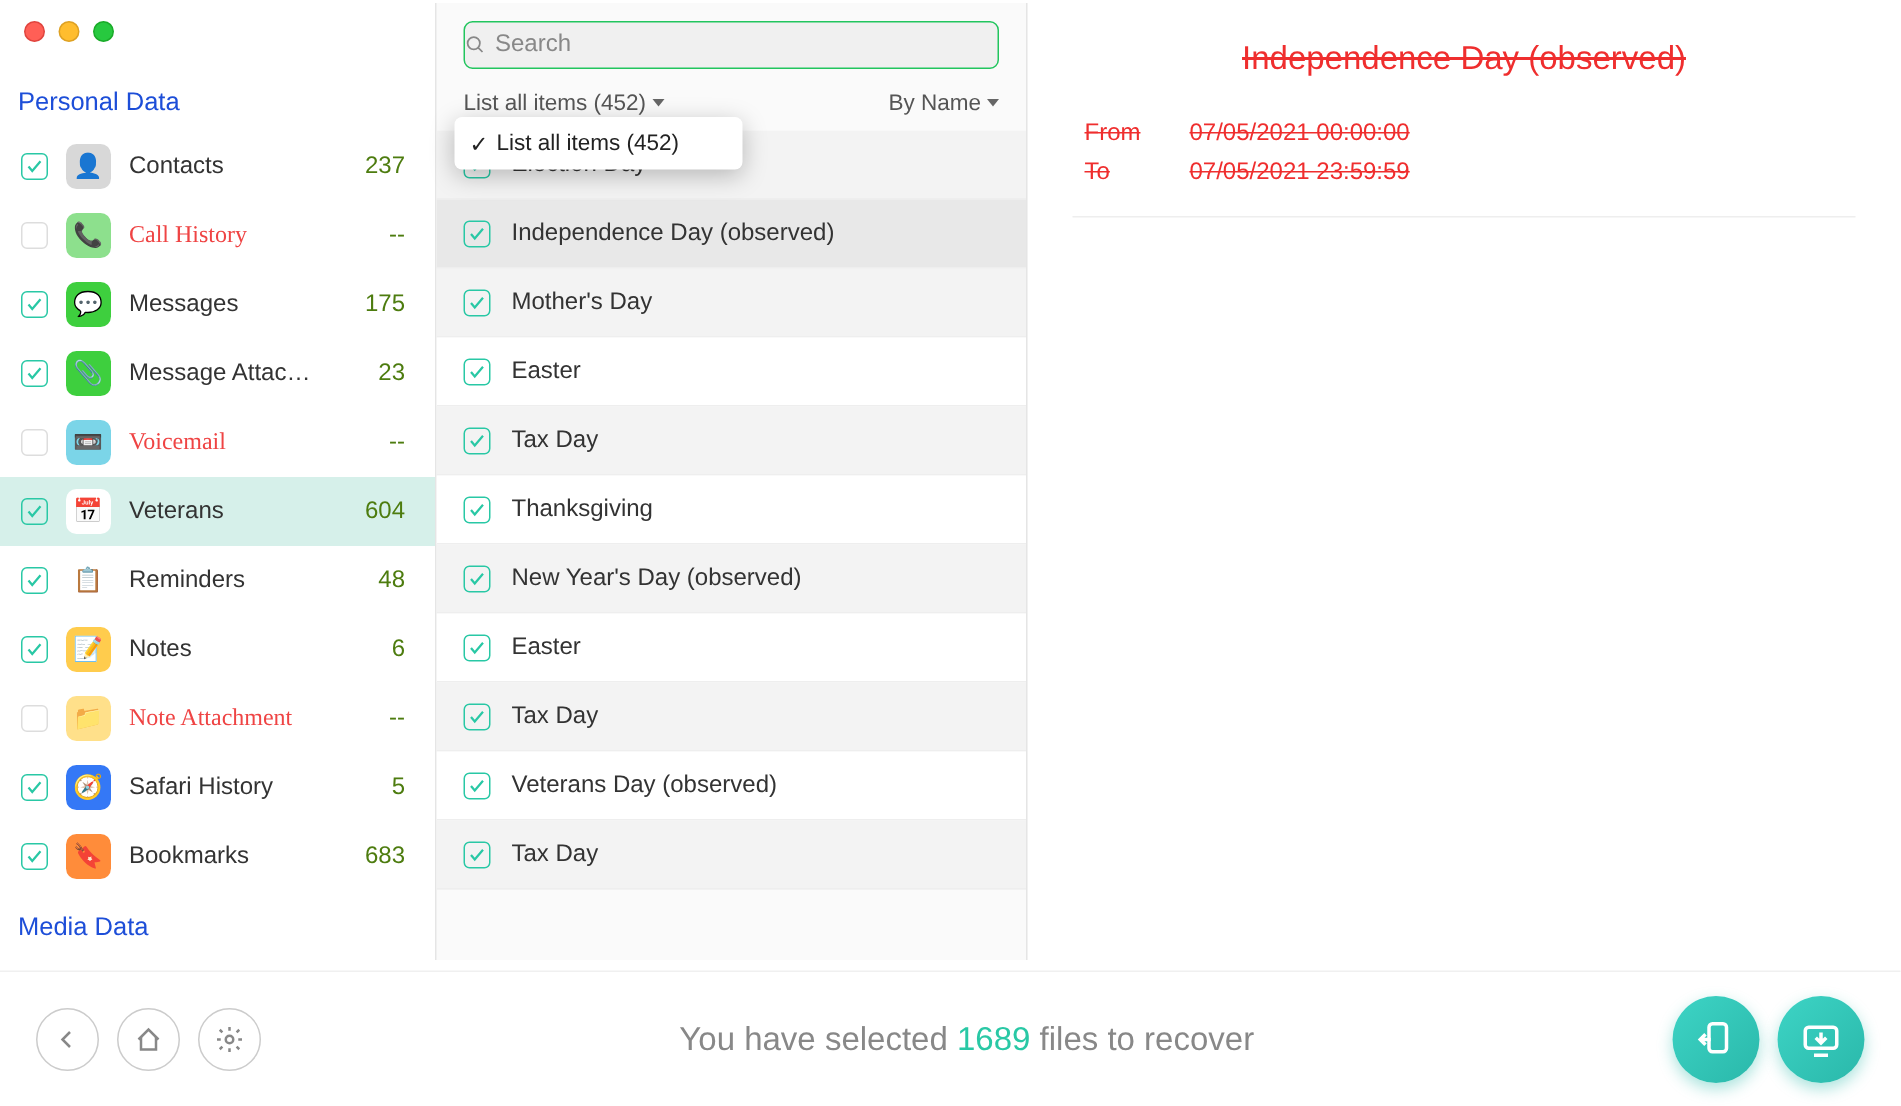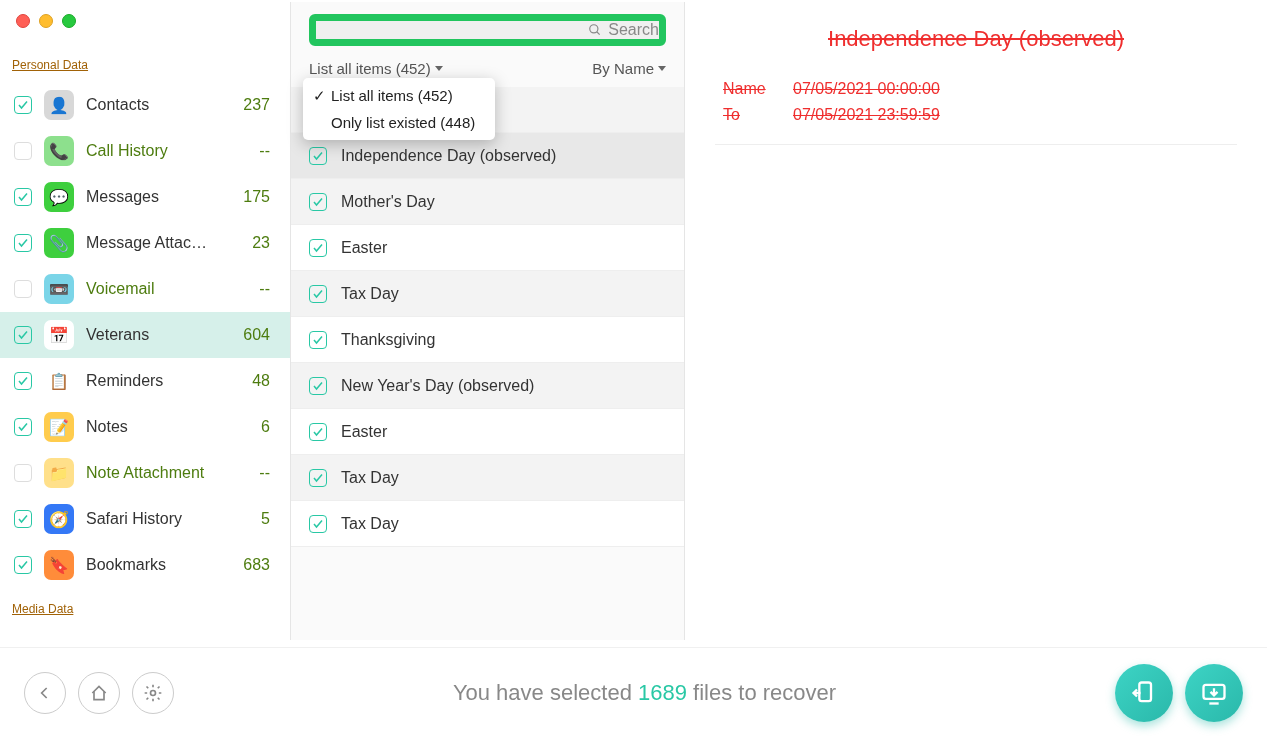--- a/index.html
+++ b/index.html
@@ -8,35 +8,35 @@
 .window-controls { position: absolute; top: 14px; left: 16px; display: flex; gap: 9px; }
 .window-dot { width: 14px; height: 14px; border-radius: 50%; }
 .window-dot.red { background: #ff5f56; border: 0.5px solid #e0443e; }
 .window-dot.yellow { background: #ffbd2e; border: 0.5px solid #dea123; }
 .window-dot.green { background: #27c93f; border: 0.5px solid #1aab29; }
 
 .main { display: flex; height: 640px; padding-top: 2px; }
 
 
 .sidebar { width: 290px; padding-top: 50px; overflow: hidden; }
-.section-header { color: #a16207; font-size: 12px; padding: 6px 12px 10px 12px; text-decoration: underline; }
+.section-header { color: #1d4ed8; font-size: 17px; padding: 6px 12px 10px 12px; }
 .sidebar-item { display: flex; align-items: center; padding: 8px 14px; gap: 12px; height: 46px; }
 .sidebar-item.active { background: #d6f0ea; }
 .chk { width: 18px; height: 18px; border: 1.5px solid #29c8a5; border-radius: 4px; display: flex; align-items: center; justify-content: center; flex-shrink: 0; }
 .chk.off { border-color: #ddd; }
 .chk svg { width: 12px; height: 12px; stroke: #29c8a5; stroke-width: 3; fill: none; }
 .icon-box { width: 30px; height: 30px; border-radius: 7px; display: flex; align-items: center; justify-content: center; color: #fff; font-size: 16px; flex-shrink: 0; }
 .item-label { color: #333; font-size: 16px; flex: 1; white-space: nowrap; overflow: hidden; text-overflow: ellipsis; }
-.item-label.dis { color: #4d7c0f; }
+.item-label.dis { color: #ef4444; font-family: Liberation Serif, serif; }
 .item-count { color: #4d7c0f; font-size: 16px; padding-right: 6px; }
 
 
 .middle { width: 395px; border-left: 1px solid #e5e5e5; border-right: 1px solid #e5e5e5; display: flex; flex-direction: column; background: #fafafa; position: relative; }
 .search-wrapper { padding: 12px 18px 8px; }
-.search { width: 100%; height: 32px; border: 7px solid #22c55e; border-radius: 6px; background: #f0f0f0; display: flex; align-items: center; justify-content: flex-end; gap: 6px; color: #888; }
+.search { width: 100%; height: 32px; border: 1px solid #22c55e; border-radius: 6px; background: #f0f0f0; display: flex; align-items: center; justify-content: flex-start; gap: 6px; color: #888; }
 .filter-bar { display: flex; justify-content: space-between; padding: 6px 18px 10px; color: #555; font-size: 15px; }
 .filter-left, .filter-right { display: flex; align-items: center; gap: 4px; cursor: default; }
 
 .dropdown { position: absolute; top: 76px; left: 12px; width: 192px; background: #fff; border-radius: 5px; box-shadow: 0 4px 16px rgba(0,0,0,0.25); padding: 4px 0; z-index: 10; }
 .dropdown-item { padding: 5px 12px 5px 28px; font-size: 15px; color: #222; position: relative; }
 .dropdown-item.sel::before { content: "✓"; position: absolute; left: 10px; }
 
 .list { flex: 1; overflow: hidden; }
 .list-item { display: flex; align-items: center; gap: 14px; height: 46px; padding: 0 18px; border-bottom: 1px solid #eee; }
 .list-item:nth-child(odd) { background: #f3f3f3; }
@@ -192,21 +192,20 @@
         <span>List all items (452)</span>
           <span class="tri"></span>
       </div>
       <div class="filter-right">
         <span>By Name</span>
           <span class="tri"></span>
       </div>
     </div>
     <div class="dropdown">
       <div class="dropdown-item sel">List all items (452)</div>
-      <div class="dropdown-item">Only list existed (448)</div>
     </div>
     <div class="list" id="middle-list">
         <div class="list-item">
        <div class="chk">
             <svg viewBox="0 0 24 24">
               <polyline points="4,12 9,18 20,5"></polyline>
             </svg>
           </div>
        <div class="list-label">Election Day</div>
      </div>
@@ -266,36 +265,44 @@
           </div>
        <div class="list-label">Easter</div>
      </div>
         <div class="list-item">
        <div class="chk">
             <svg viewBox="0 0 24 24">
               <polyline points="4,12 9,18 20,5"></polyline>
             </svg>
           </div>
        <div class="list-label">Tax Day</div>
+     </div>
+        <div class="list-item">
+       <div class="chk">
+            <svg viewBox="0 0 24 24">
+              <polyline points="4,12 9,18 20,5"></polyline>
+            </svg>
+          </div>
+       <div class="list-label">Veterans Day (observed)</div>
      </div>
         <div class="list-item">
        <div class="chk">
             <svg viewBox="0 0 24 24">
               <polyline points="4,12 9,18 20,5"></polyline>
             </svg>
           </div>
        <div class="list-label">Tax Day</div>
      </div>
       </div>
   </div>
 
   <div class="detail">
     <div class="detail-title">Independence Day (observed)</div>
     <div class="detail-row">
-      <span>Name</span>
+      <span>From</span>
         <span>07/05/2021 00:00:00</span>
     </div>
     <div class="detail-row">
       <span>To</span>
         <span>07/05/2021 23:59:59</span>
     </div>
     <div class="detail-sep"></div>
   </div>
 </div>
 

